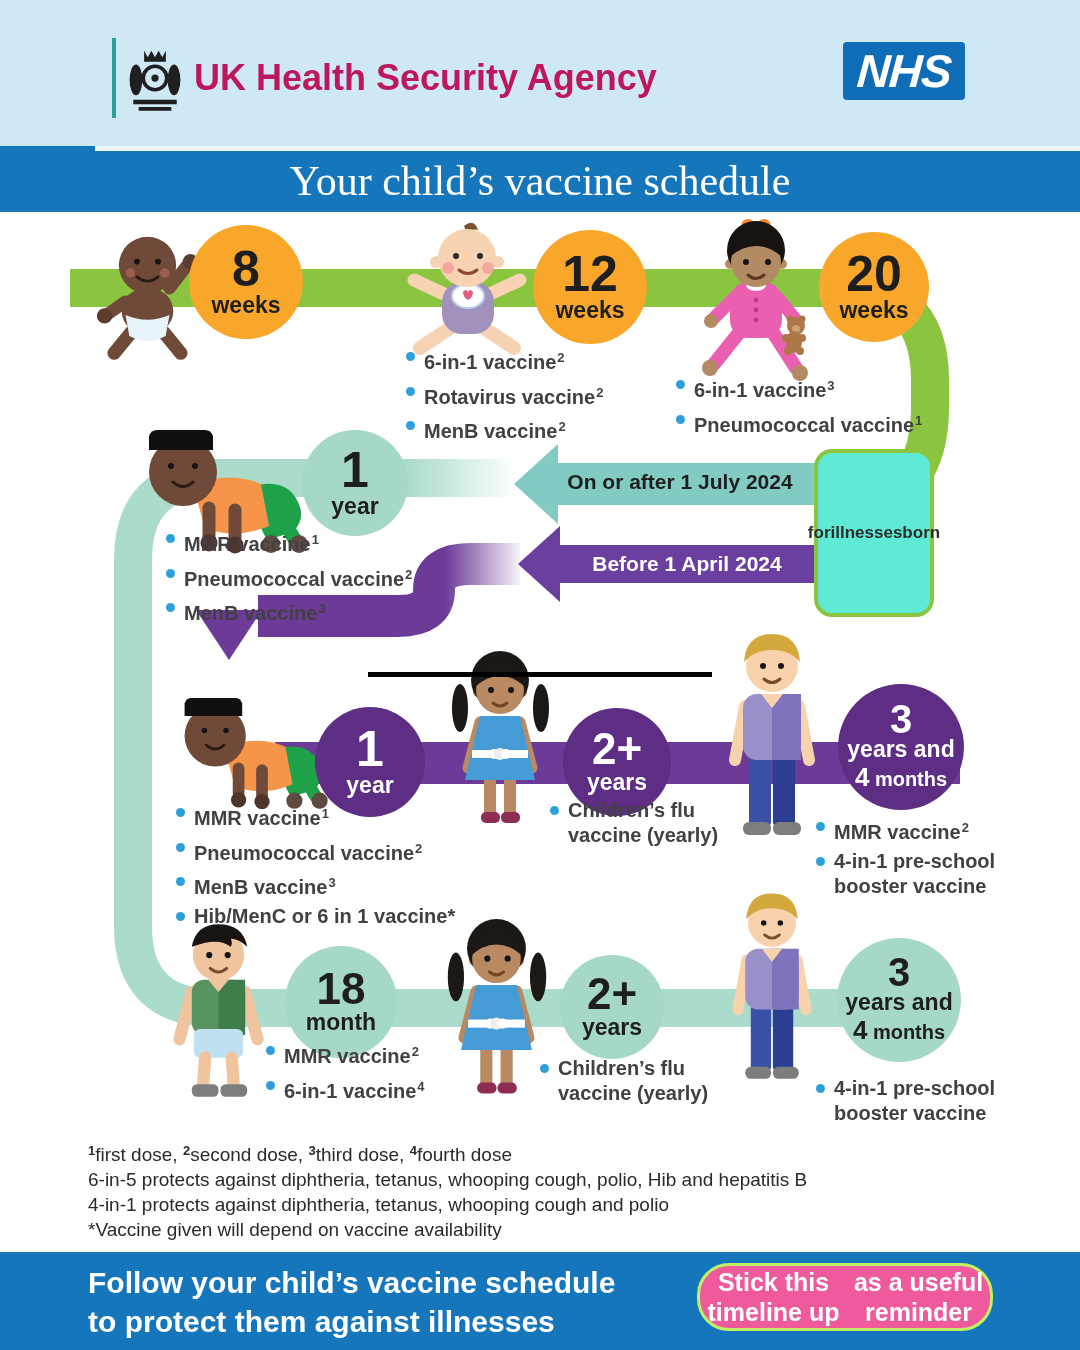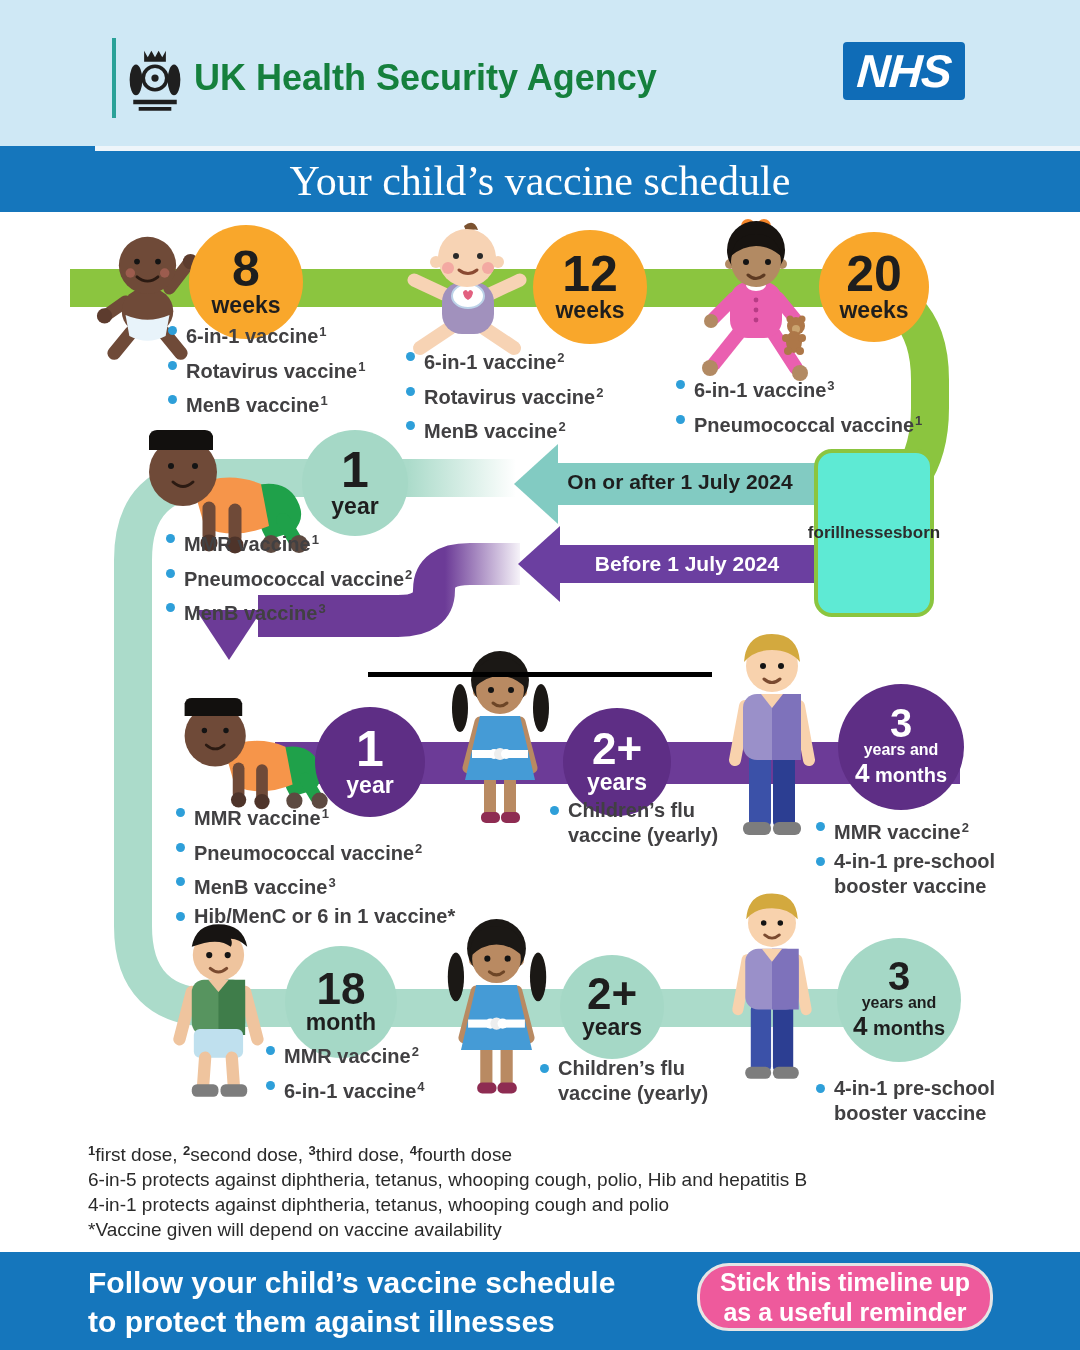--- a/index.html
+++ b/index.html
@@ -3,21 +3,21 @@
 <meta charset="utf-8">
 <style>
   html,body{margin:0;padding:0;background:#ffffff;}
   .page{position:relative;width:1080px;height:1350px;overflow:hidden;background:#ffffff;
         font-family:"Liberation Sans",sans-serif;}
 
   
   .top-header{position:relative;width:100%;height:146px;background:#cfe8f5;}
   .ukhsa{position:absolute;left:112px;top:38px;display:flex;align-items:center;gap:10px;}
   .brand-bar{width:4px;height:80px;background:#2aa198;}
-  .agency-text{font-size:36px;font-weight:600;color:#15803d;letter-spacing:0px;}
+  .agency-text{font-size:36px;font-weight:600;color:#be185d;letter-spacing:0px;}
   .nhs-box{position:absolute;left:843px;top:42px;width:122px;height:58px;background:#0f6cb7;
            border-radius:4px;display:flex;align-items:center;justify-content:center;}
   .nhs-text{color:#ffffff;font-weight:bold;font-style:italic;font-size:46px;letter-spacing:-1px;
             transform:skewX(-4deg);line-height:1;}
 
   
   .title-bar{position:relative;width:100%;height:66px;background:#1576bc;}
   .title-bar::before{content:"";position:absolute;top:0;left:95px;right:0;height:5px;background:#eef5fa;}
   .title-bar h1{margin:0;height:66px;line-height:70px;text-align:center;color:#ffffff;
                 font-family:"Liberation Serif",serif;font-weight:normal;font-size:42px;}
@@ -31,21 +31,21 @@
   
   .circle{position:absolute;z-index:3;border-radius:50%;display:flex;flex-direction:column;
           align-items:center;justify-content:center;text-align:center;}
   .c-orange{background:#f9a72b;color:#1e1e1e;}
   .c-teal{background:#a5d8c6;color:#1e1e1e;}
   .c-purple{background:#5e2e85;color:#ffffff;}
   .c-big{font-weight:bold;font-size:50px;line-height:0.95;}
   .c-big.md{font-size:44px;}
   .c-big.sm{font-size:40px;line-height:0.9;}
   .c-small{font-size:23px;font-weight:600;line-height:1.1;}
-  .c-line2{font-size:16px;font-weight:600;line-height:1.1;}
+  .c-line2{font-size:23px;font-weight:600;line-height:1.1;}
   .c-line3{font-size:20px;font-weight:600;line-height:1.15;}
   .c-line3 b{font-size:26px;}
 
   
   .vlist{position:absolute;z-index:4;margin:0;padding:0;list-style:none;}
   .vlist li{display:flex;align-items:flex-start;margin:0 0 4px 0;}
   .dot{flex:0 0 9px;width:9px;height:9px;border-radius:50%;background:#2e9fd9;margin:8px 9px 0 0;}
   .li-text{font-size:20px;font-weight:600;color:#414042;line-height:25px;}
   .li-text sup{font-size:13px;font-weight:800;position:relative;top:1px;margin-left:1px;}
 
@@ -64,22 +64,22 @@
   
   .footnotes{position:absolute;left:88px;top:925px;width:960px;z-index:4;
              font-size:19px;color:#2a2a2a;line-height:25px;}
   .footnotes sup{font-size:13px;font-weight:800;top:1px;position:relative;}
 
   
   .footer-banner{position:relative;width:100%;height:98px;background:#1576bc;}
   .footer-message{position:absolute;left:88px;top:11px;color:#ffffff;font-weight:bold;
                   font-size:30px;line-height:39px;}
   .sticker{position:absolute;left:697px;top:11px;width:296px;height:68px;background:#ee5a9c;
-           border:3px solid #e5e5e5;border-radius:32px;box-sizing:border-box;
-           display:flex;flex-direction:column;align-items:center;justify-content:center;
+           border:3px solid #bef264;border-radius:32px;box-sizing:border-box;
+           display:flex;flex-direction:row;align-items:center;justify-content:center;
            color:#ffffff;font-weight:bold;font-size:25px;line-height:30px;text-align:center;}
 </style>
 </head>
 <body>
 
 <div class="page">
 
   <div class="top-header">
     <div class="ukhsa">
       <div class="brand-bar"></div>
@@ -379,34 +379,20 @@
     <div class="circle c-teal" style="left:560px;top:743px;width:104px;height:104px">
       <span class="c-big md">2+</span>
       <span class="c-small">years</span>
     </div>
     <div class="circle c-teal" style="left:837px;top:726px;width:124px;height:124px">
       <span class="c-big sm">3</span>
       <span class="c-line2">years and</span>
       <span class="c-line3"><b>4</b><span> months</span></span>
     </div>
 
-    <ul class="vlist" style="left:168px;top:106px;width:260px">
-        <li>
-          <span class="dot"></span>
-          <span class="li-text">6-in-1 vaccine<sup>1</sup></span>
-        </li>
-        <li>
-          <span class="dot"></span>
-          <span class="li-text">Rotavirus vaccine<sup>1</sup></span>
-        </li>
-        <li>
-          <span class="dot"></span>
-          <span class="li-text">MenB vaccine<sup>1</sup></span>
-        </li>
-      </ul>
     <ul class="vlist" style="left:406px;top:132px;width:260px">
         <li>
           <span class="dot"></span>
           <span class="li-text">6-in-1 vaccine<sup>2</sup></span>
         </li>
         <li>
           <span class="dot"></span>
           <span class="li-text">Rotavirus vaccine<sup>2</sup></span>
         </li>
         <li>
@@ -489,21 +475,21 @@
         </li>
       </ul>
     <ul class="vlist" style="left:816px;top:864px;width:190px">
         <li>
           <span class="dot"></span>
           <span class="li-text">4-in-1 pre-school booster vaccine</span>
         </li>
       </ul>
 
     <div class="arrow-label al-teal" style="left:552px;top:258px;width:256px">On or after 1 July 2024</div>
-    <div class="arrow-label al-purple" style="left:566px;top:340px;width:242px">Before 1 July 2024</div>
+    <div class="arrow-label al-purple" style="left:566px;top:340px;width:242px">Before 1 April 2024</div>
 
     <div class="born-box" style="left:814px;top:237px;width:112px;height:160px">
       <span>for</span>
       <span>illnesses</span>
       <span>born</span>
     </div>
 
     <div class="black-line" style="left:368px;top:460px;width:344px;height:5px"></div>
 
     <div class="footnotes">

